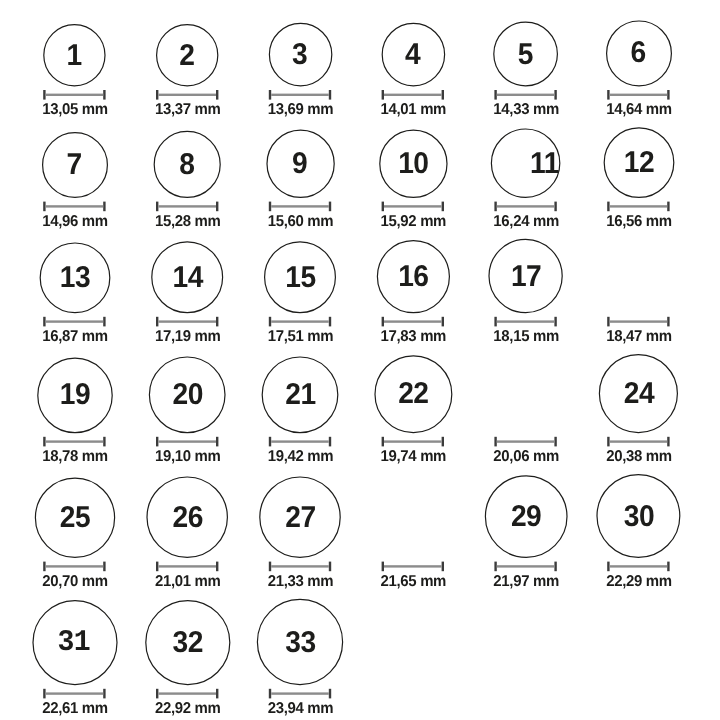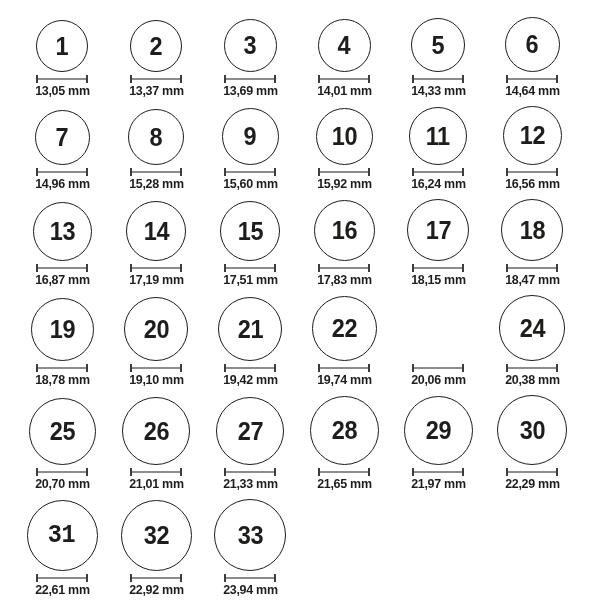--- a/index.html
+++ b/index.html
@@ -164,21 +164,21 @@
         <div class="cell">
     <div class="circle" style="width: 57px; height: 57px;">
       <span class="num">10</span>
     </div>
     <div class="dim">
       <div class="dim-bar"></div>
     </div>
     <div class="mm-label">15,92 mm</div>
   </div>
         <div class="cell">
-    <div class="circle" style="width: 58px; height: 58px;">
+    <div class="circle" style="width: 58px; height: 58px; justify-content: flex-end;">
       <span class="num">11</span>
     </div>
     <div class="dim">
       <div class="dim-bar"></div>
     </div>
     <div class="mm-label">16,24 mm</div>
   </div>
         <div class="cell">
     <div class="circle" style="width: 59px; height: 59px;">
       <span class="num">12</span>
@@ -229,23 +229,20 @@
         <div class="cell">
     <div class="circle" style="width: 62px; height: 62px;">
       <span class="num">17</span>
     </div>
     <div class="dim">
       <div class="dim-bar"></div>
     </div>
     <div class="mm-label">18,15 mm</div>
   </div>
         <div class="cell">
-    <div class="circle" style="width: 62px; height: 62px;">
-      <span class="num">18</span>
-    </div>
     <div class="dim">
       <div class="dim-bar"></div>
     </div>
     <div class="mm-label">18,47 mm</div>
   </div>
       </div>
       <div class="row">
         <div class="cell">
     <div class="circle" style="width: 63px; height: 63px;">
       <span class="num">19</span>
@@ -320,23 +317,20 @@
         <div class="cell">
     <div class="circle" style="width: 68px; height: 68px;">
       <span class="num">27</span>
     </div>
     <div class="dim">
       <div class="dim-bar"></div>
     </div>
     <div class="mm-label">21,33 mm</div>
   </div>
         <div class="cell">
-    <div class="circle" style="width: 69px; height: 69px;">
-      <span class="num">28</span>
-    </div>
     <div class="dim">
       <div class="dim-bar"></div>
     </div>
     <div class="mm-label">21,65 mm</div>
   </div>
         <div class="cell">
     <div class="circle" style="width: 69px; height: 69px;">
       <span class="num">29</span>
     </div>
     <div class="dim">

